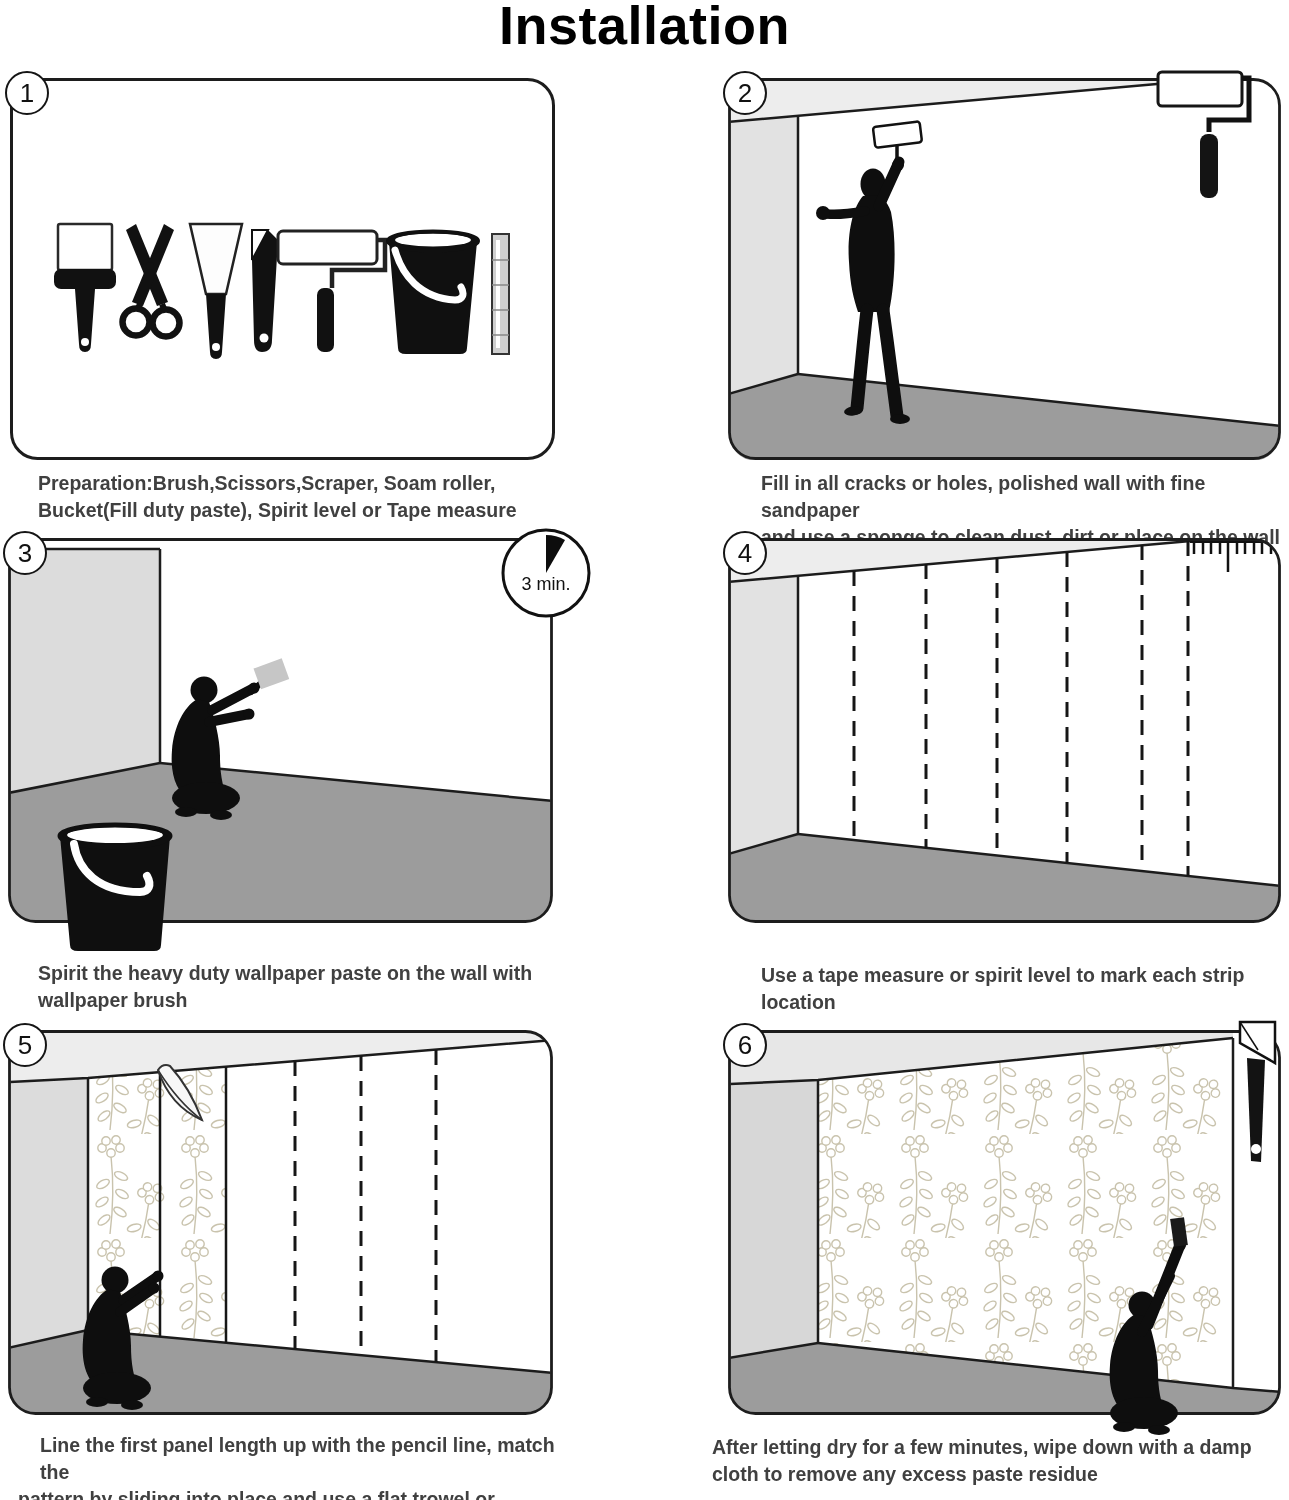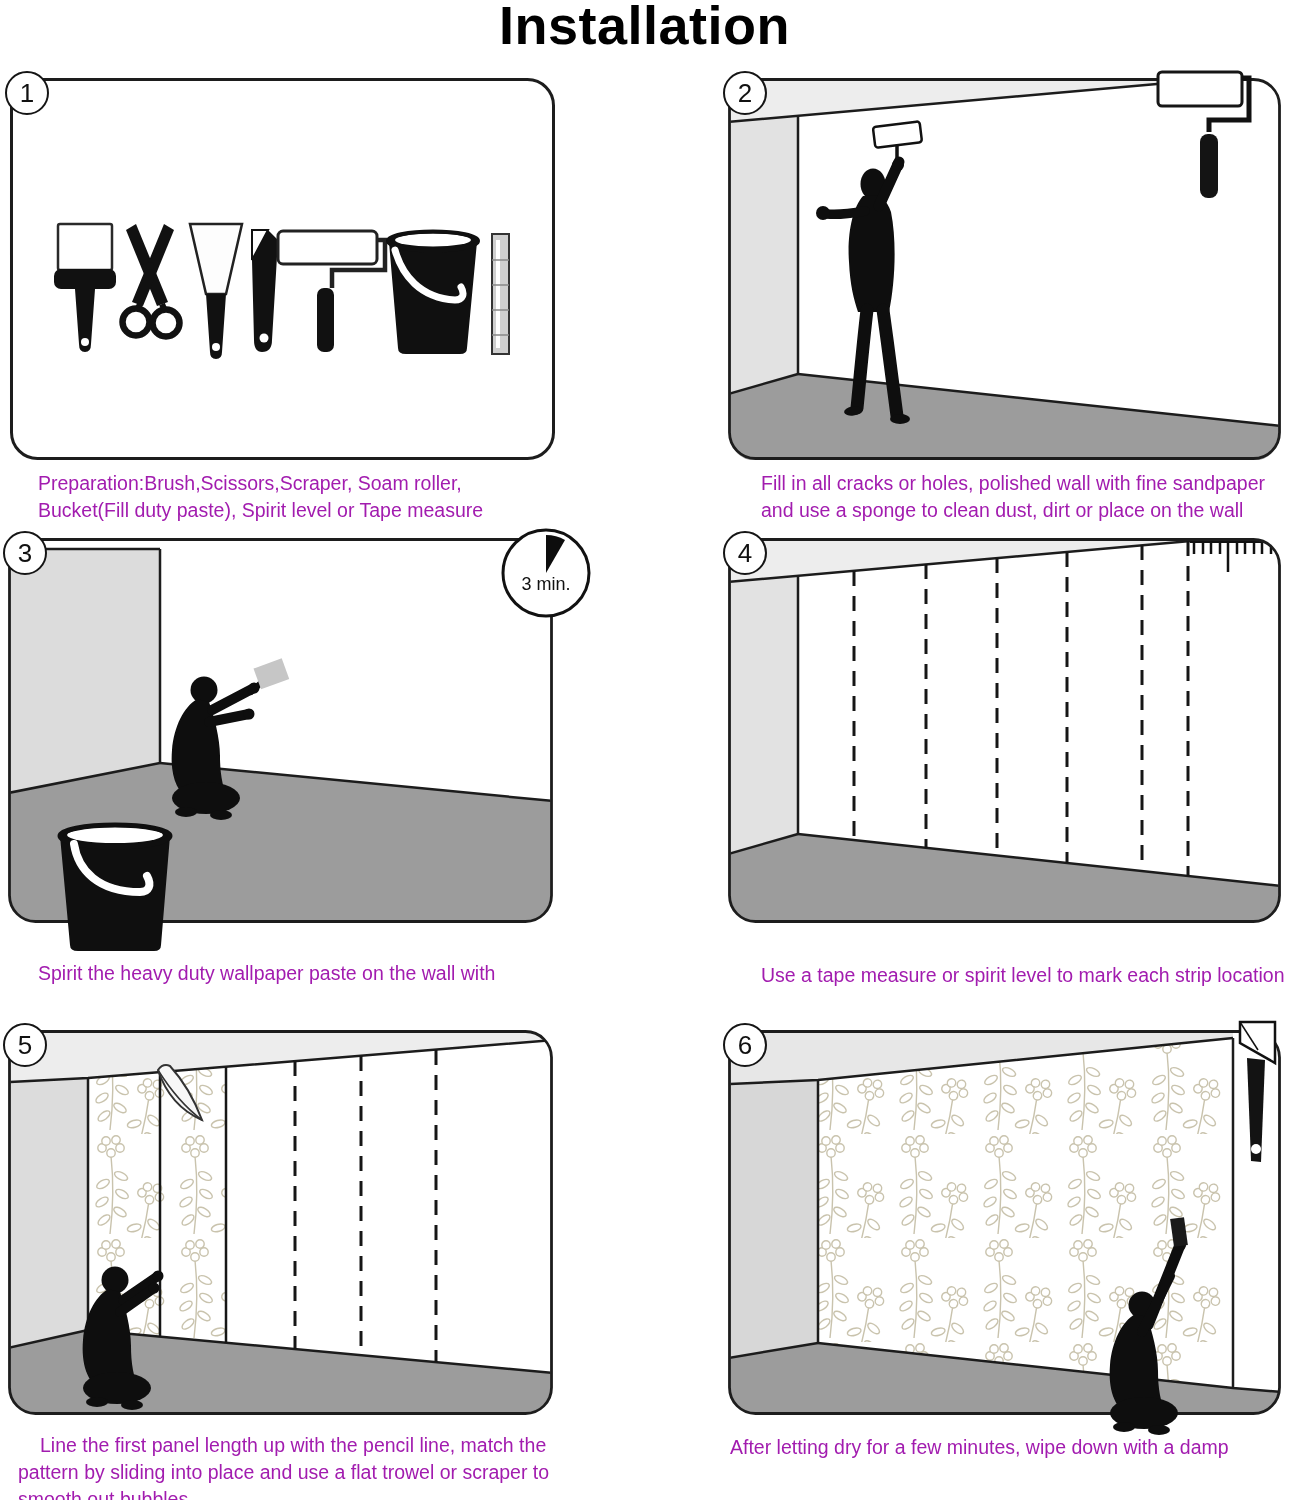--- a/index.html
+++ b/index.html
@@ -11,21 +11,21 @@
     position:absolute;top:-6px;left:0;width:100%;text-align:center;
     font-size:54px;font-weight:700;letter-spacing:0.5px;color:#000;
   }
   .panel{position:absolute;}
   .panel svg{position:absolute;left:0;top:0;overflow:visible;display:block;}
   .badge{
     position:absolute;left:-5px;top:-7px;width:40px;height:40px;border-radius:50%;
     background:#fff;border:2.5px solid #151515;display:flex;align-items:center;justify-content:center;
     font-size:26px;font-weight:400;color:#111;z-index:3;
   }
-  .caption{position:absolute;font-size:19.5px;line-height:27px;color:#a21caf;}
+  .caption{position:absolute;font-size:19.5px;line-height:27px;color:#404040;font-weight:bold;}
   .caption .indent{padding-left:22px;}
   .hidden-defs{position:absolute;width:0;height:0;}
 </style>
 </head>
 <body>
 
 <svg class="hidden-defs" aria-hidden="true">
   <defs>
     <clipPath id="clipL">
         <rect x="2.5" y="2.5" width="540" height="380" rx="24"></rect>
@@ -200,20 +200,21 @@
     <g>
       <circle cx="538" cy="35" r="43" fill="#fff" stroke="#111" stroke-width="3"></circle>
       <path d="M538,35 L538,-3 A38,38 0 0 1 557,2 Z" fill="#0d0d0d"></path>
       <text x="538" y="52" text-anchor="middle" font-family="Liberation Sans, sans-serif" font-size="18" fill="#111">3 min.</text>
     </g>
   </svg>
   <div class="badge">3</div>
 </div>
 <div class="caption" style="left:38px;top:960px;width:525px;">
   <div>Spirit the heavy duty wallpaper paste on the wall with</div>
+  <div>wallpaper brush</div>
 </div>
 
 <div class="panel" style="left:728px;top:538px;width:553px;height:385px;">
   <svg width="553" height="430" viewBox="0 0 553 430">
     <g clip-path="url(#clipR)">
       <rect x="2" y="2" width="549" height="381" fill="#ffffff"></rect>
       <polygon points="0,0 497,0 0,44" fill="#ededed"></polygon>
       <polygon points="0,44 70,38 70,296 0,316" fill="#e2e2e2"></polygon>
       <polygon points="0,316 70,296 553,348 553,385 0,385" fill="#9c9c9c"></polygon>
       <g stroke="#1c1c1c" stroke-width="2.5" fill="none">
@@ -329,15 +330,16 @@
         <path d="M414,302 L442,246" stroke-width="10"></path>
       </g>
       <circle cx="452" cy="215" r="6" fill="#0e0e0e"></circle>
       <g>
         <rect x="444" y="188" width="14" height="28" fill="#1a1a1a" transform="rotate(-8 451 202)"></rect>
       </g>
     </g>
   </svg>
   <div class="badge">6</div>
 </div>
-<div class="caption" style="left:730px;top:1434px;width:552px;">
+<div class="caption" style="left:712px;top:1434px;width:552px;">
   <div>After letting dry for a few minutes, wipe down with a damp</div>
+  <div>cloth to remove any excess paste residue</div>
 </div>
 
 </body></html>

